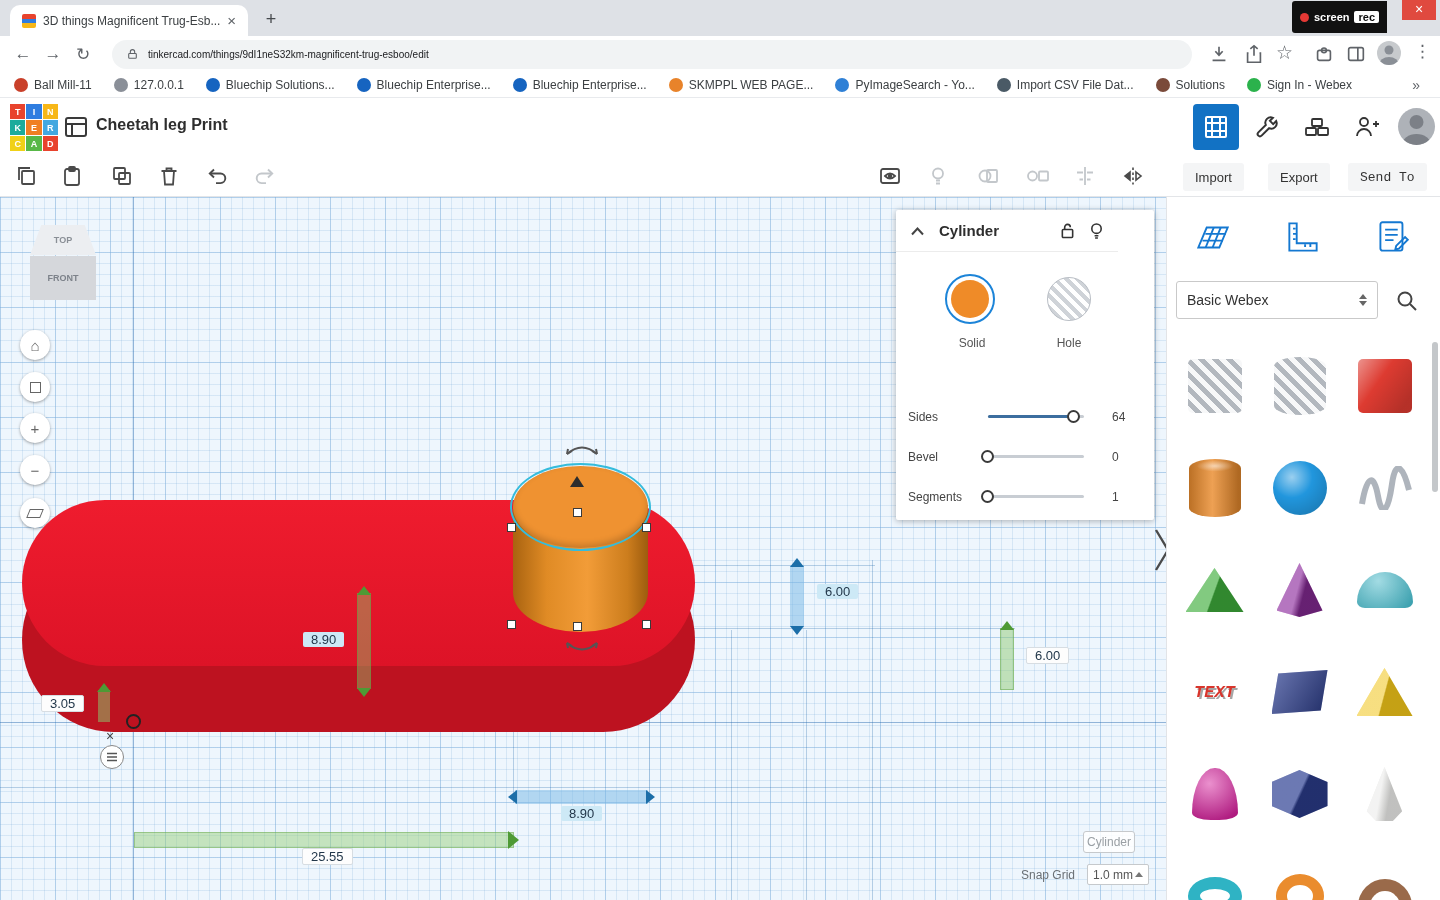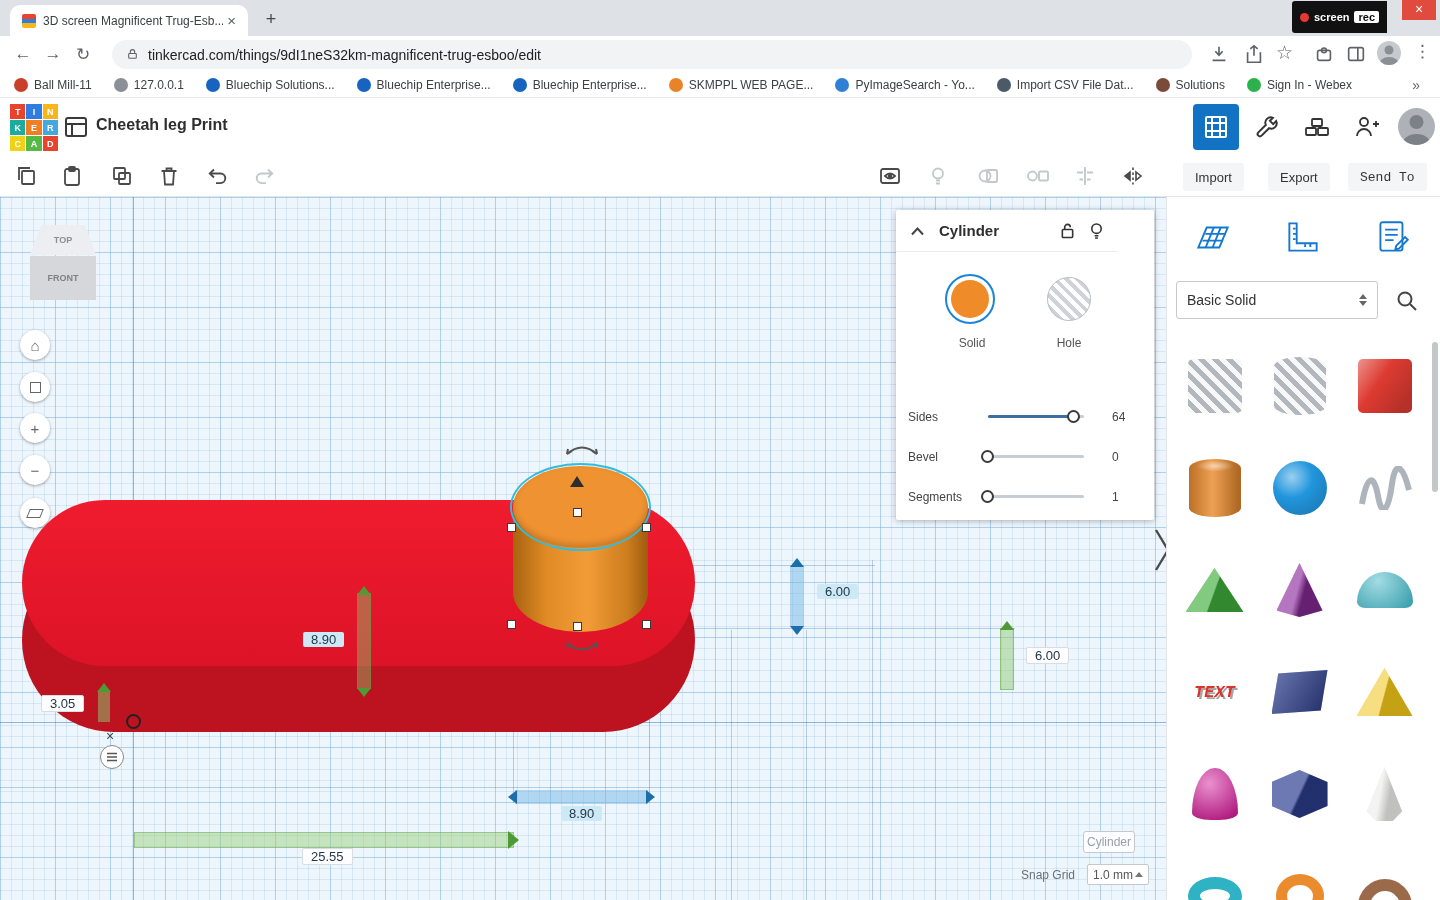--- a/index.html
+++ b/index.html
@@ -18,21 +18,21 @@
   .screenrec{left:1292px;top:1px;height:19px;background:#111;border-radius:3px 0 0 3px;display:flex;align-items:center;padding:16px 8px;gap:5px;}
   .rec-dot{width:9px;height:9px;border-radius:50%;background:#e53935;}
   .sr-screen{color:#fff;font-size:11px;font-weight:bold;}
   .sr-rec{background:#fff;color:#111;font-size:11px;font-weight:bold;padding:0 4px;border-radius:2px;}
   .sr-close{left:1402px;top:0;width:34px;height:20px;background:#e04a3f;color:#fff;text-align:center;line-height:19px;font-size:14px;}
 
   
   .addrbar{left:0;top:36px;width:1440px;height:36px;background:#fff;display:flex;align-items:center;}
   .navg{font-size:17px;color:#5f6368;width:30px;text-align:center;}
   .urlpill{left:112px;top:40px;width:1080px;height:29px;background:#f1f3f4;border-radius:15px;display:flex;align-items:center;padding:0 14px;gap:9px;}
-  .urltext{font-size:14px;color:#202124;}
+  .urltext{font-size:10px;color:#202124;}
   .addr-ic{color:#5f6368;}
 
   
   .bkbar{left:0;top:72px;width:1440px;height:26px;background:#fff;border-bottom:1px solid #e8eaed;display:flex;align-items:center;padding:0 14px;gap:22px;}
   .bk{display:flex;align-items:center;gap:6px;font-size:12px;color:#3c4043;white-space:nowrap;}
   .bk-ic{width:14px;height:14px;border-radius:50%;}
   .bk-over{margin-left:auto;color:#5f6368;font-size:14px;padding-right:6px;}
 
   
   .tchead{left:0;top:98px;width:1440px;height:57px;background:#fff;}
@@ -134,21 +134,21 @@
   .s-torus{width:54px;height:38px;border-width:12px;border-radius:50%;}
   .s-tube{width:48px;height:44px;border-width:11px;border-radius:50%;}
   .s-htorus{width:54px;height:34px;border-width:12px;border-bottom:none;border-radius:27px 27px 0 0;}
 </style>
 </head>
 <body>
 
 <div class="ab tabbar">
   <div class="ab tab">
     <span class="favicon"></span>
-    <span class="tab-title">3D screen Magnificent Trug-Esb...</span>
+    <span class="tab-title">3D things Magnificent Trug-Esb...</span>
     <span class="tab-close">×</span>
   </div>
   <div class="ab newtab">+</div>
   <div class="ab screenrec">
     <span class="rec-dot"></span>
     <span class="sr-screen">screen</span>
     <span class="sr-rec">rec</span>
   </div>
   <div class="ab sr-close">×</div>
 </div>
@@ -534,21 +534,21 @@
     </svg>
   </span>
 <span class="ab sb-ic" style="left:1368px;">
   <svg width="42" height="42" viewBox="0 0 40 40" fill="none" stroke="#1478d1" stroke-width="1.8">
       <rect x="8" y="6" width="21" height="27" rx="2"></rect>
       <path d="M12.5 13 h12 M12.5 18 h12 M12.5 23 h8"></path>
       <path d="M23 28.5 l8.5-8.5 2.6 2.6 -8.5 8.5 -3.4 .8 z"></path>
     </svg>
   </span>
 <div class="ab dropdown">
-  <span>Basic Solid</span>
+  <span>Basic Webex</span>
   <span class="dd-carets">
       <i class="dd-up"></i>
       <i class="dd-dn"></i>
     </span>
 </div>
 <span class="ab searchbtn">
   <svg width="24" height="24" viewBox="0 0 24 24" fill="none" stroke="#444" stroke-width="2">
       <circle cx="10" cy="10" r="6.5"></circle>
       <path d="M15 15 l6 6"></path>
     </svg>

